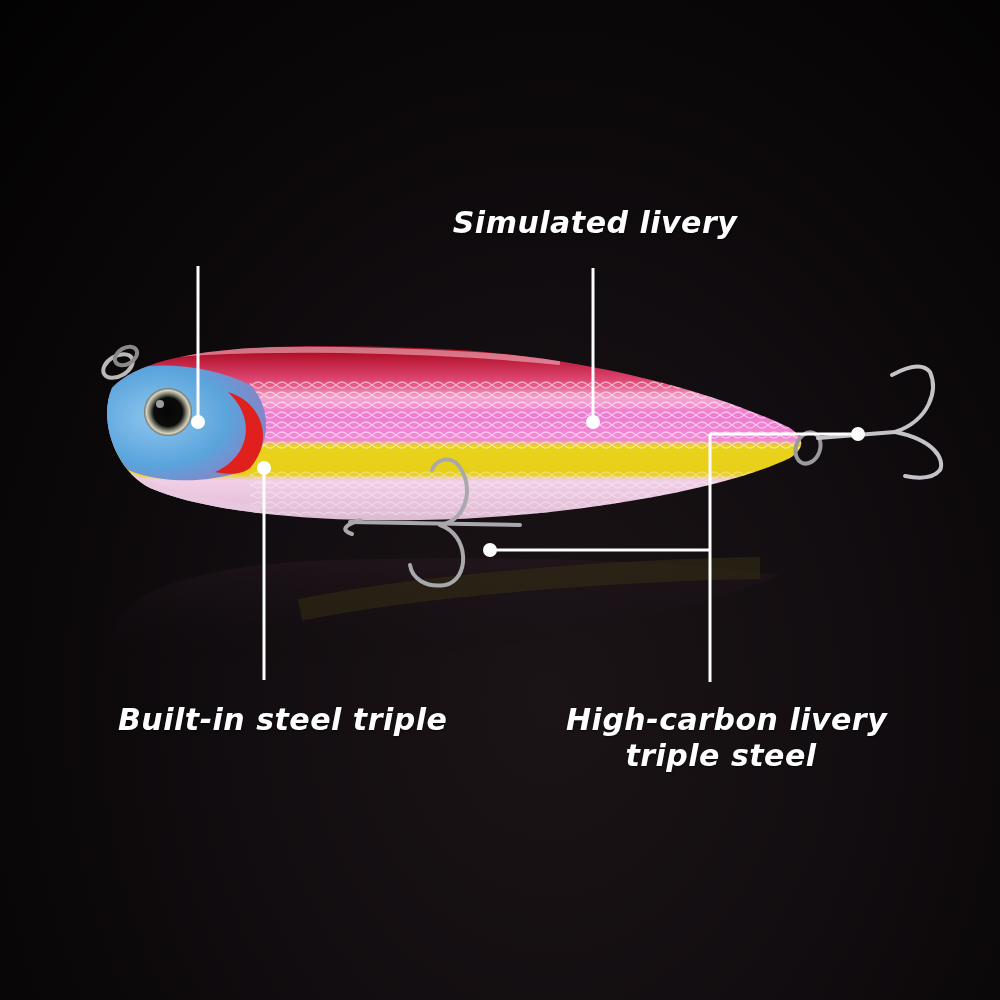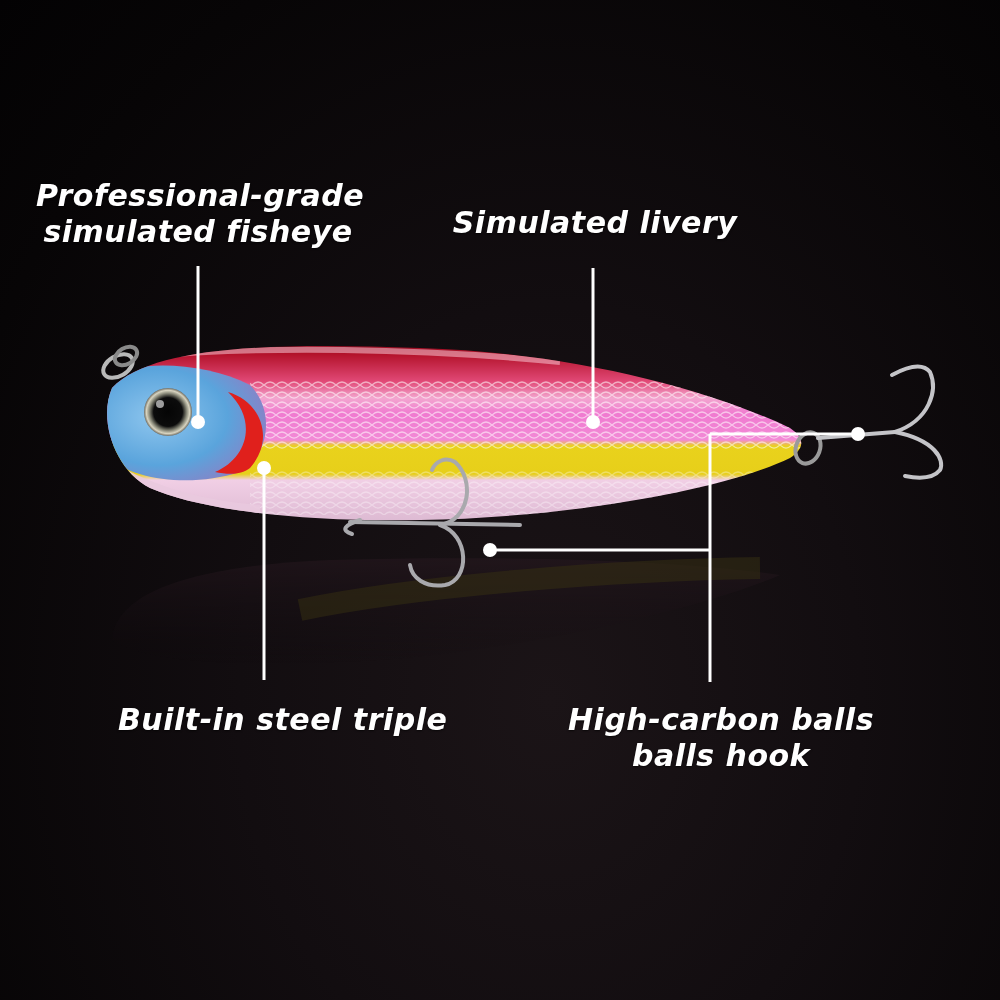--- a/index.html
+++ b/index.html
@@ -117,28 +117,24 @@
     </g>
     <g fill="#ffffff">
       <circle cx="198" cy="422" r="7"></circle>
       <circle cx="593" cy="422" r="7"></circle>
       <circle cx="264" cy="468" r="7"></circle>
       <circle cx="490" cy="550" r="7"></circle>
       <circle cx="858" cy="434" r="7"></circle>
     </g>
   </svg>
 
-  <div class="callout-label lbl-fisheye">
-    <span>Professional-grade</span>
-    <span>simulated fisheye</span>
-  </div>
   <div class="callout-label lbl-livery">
     <span>Simulated livery</span>
   </div>
   <div class="callout-label lbl-balls">
     <span>Built-in steel triple</span>
   </div>
   <div class="callout-label lbl-hook">
-    <span>High-carbon balls</span>
-    <span>balls hook</span>
+    <span>High-carbon livery</span>
+    <span>triple steel</span>
   </div>
 
 </div>
 
 </body></html>

